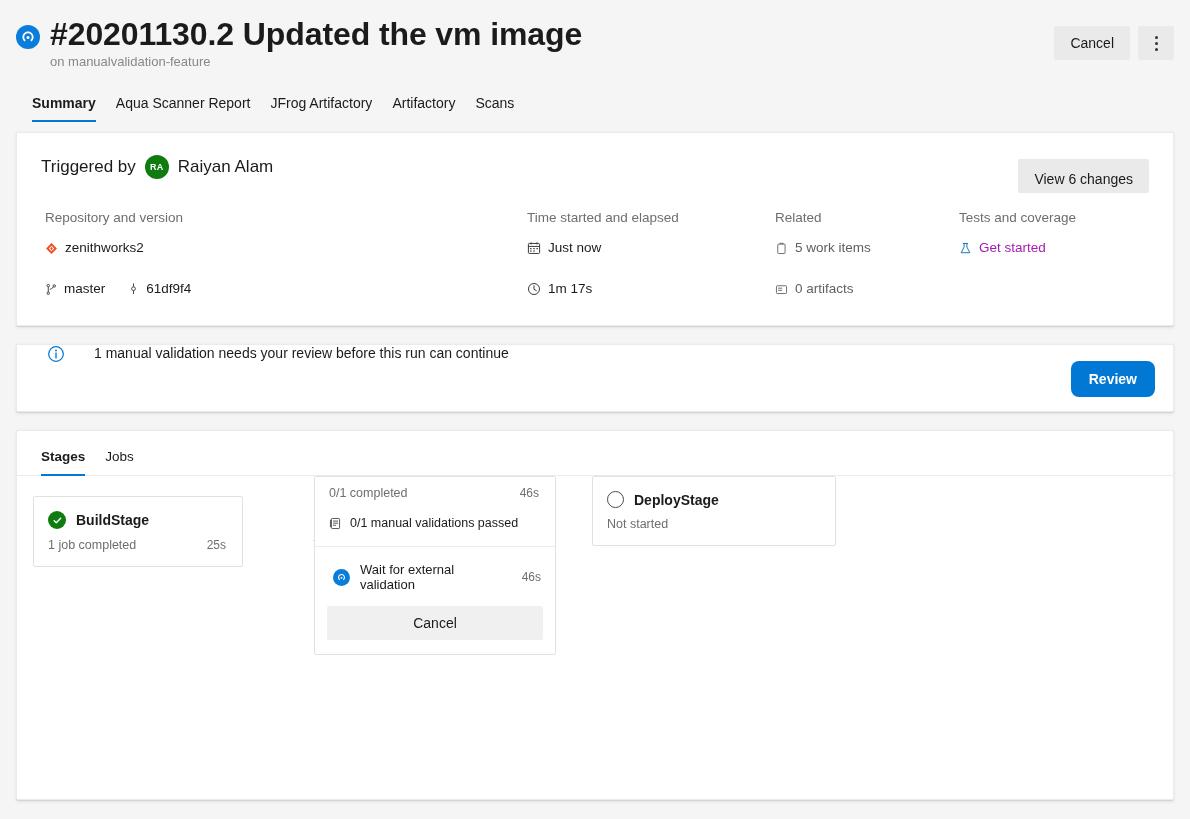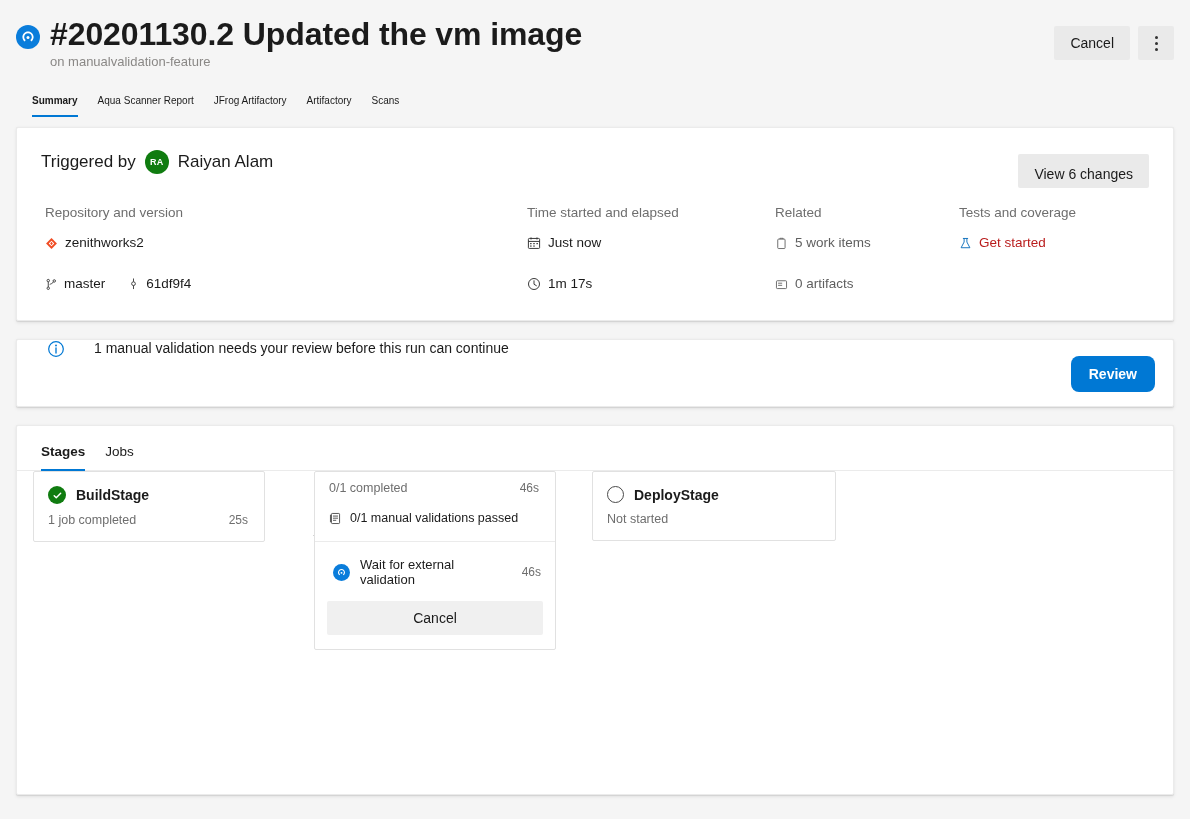--- a/index.html
+++ b/index.html
@@ -45,21 +45,21 @@
   }
   .dots { display: flex; flex-direction: column; gap: 3px; align-items: center; }
   .dots i { width: 3px; height: 3px; border-radius: 50%; background: #333; display: block; }
 
   
   .tabbar {
     display: flex; gap: 0; padding: 0 16px; margin-top: 18px;
     align-items: flex-end;
   }
   .tab {
-    font-size: 10px; color: #1b1b1b; padding: 6px 10px 11px 10px;
+    font-size: 14px; color: #1b1b1b; padding: 6px 10px 11px 10px;
     cursor: pointer; position: relative; white-space: nowrap;
   }
   .tab:first-child { padding-left: 0; }
   .tab.active { font-weight: bold; }
   .tab.active::after {
     content: ""; position: absolute; left: 0; right: 10px; bottom: 0;
     height: 2px; background: #0078d4;
   }
   .tab:first-child.active::after { left: 0; right: 10px; }
 
@@ -100,21 +100,21 @@
     font-size: 13.5px; color: #6e6e6e; margin-bottom: 9px; line-height: 18px;
   }
   .meta-line {
     display: flex; align-items: center; gap: 7px;
     font-size: 13.5px; color: #1b1b1b; line-height: 24px; min-height: 24px;
   }
   .meta-line + .meta-line { margin-top: 17px; align-items: center; }
   .meta-line.muted { color: #5f5f5f; }
   .meta-inline { display: flex; align-items: center; gap: 22px; }
   .meta-sub { display: flex; align-items: center; gap: 6px; }
-  .link-blue { color: #b91c1c; cursor: pointer; }
+  .link-blue { color: #a21caf; cursor: pointer; }
   .ico { display: inline-flex; align-items: center; justify-content: center; flex: none; }
 
   
   .banner-card {
     margin-top: 18px; height: 68px; display: flex; align-items: flex-start;
     padding: 0 18px 0 30px; position: relative;
   }
   .banner-text { font-size: 14px; color: #1b1b1b; margin-left: 29px; }
   .btn-review {
     position: absolute; right: 18px; top: 16px;
@@ -143,21 +143,21 @@
   .stage-area { position: relative; padding: 28px 0 0 36px; }
   .connector {
     position: absolute; height: 1px; background: #d4d4d4; top: 64px;
   }
   .conn-1 { left: 296px; width: 38px; }
   .conn-2 { left: 575px; width: 36px; }
   .stage-card {
     background: #fff; border: 1px solid #e1e1e1; border-radius: 2px;
     position: absolute; top: 0;
   }
-  .sc-build  { left: 16px;  width: 232px; }
+  .sc-build  { left: 16px;  width: 210px; margin-top: 20px; }
   .sc-wait   { left: 297px; width: 242px; }
   .sc-deploy { left: 575px; width: 244px; }
 
   .stage-head {
     display: flex; align-items: center; gap: 10px;
     padding: 14px 16px 0 14px;
   }
   .stage-name { font-size: 14px; font-weight: bold; color: #1b1b1b; }
   .stage-sub {
     display: flex; justify-content: space-between; align-items: center;

